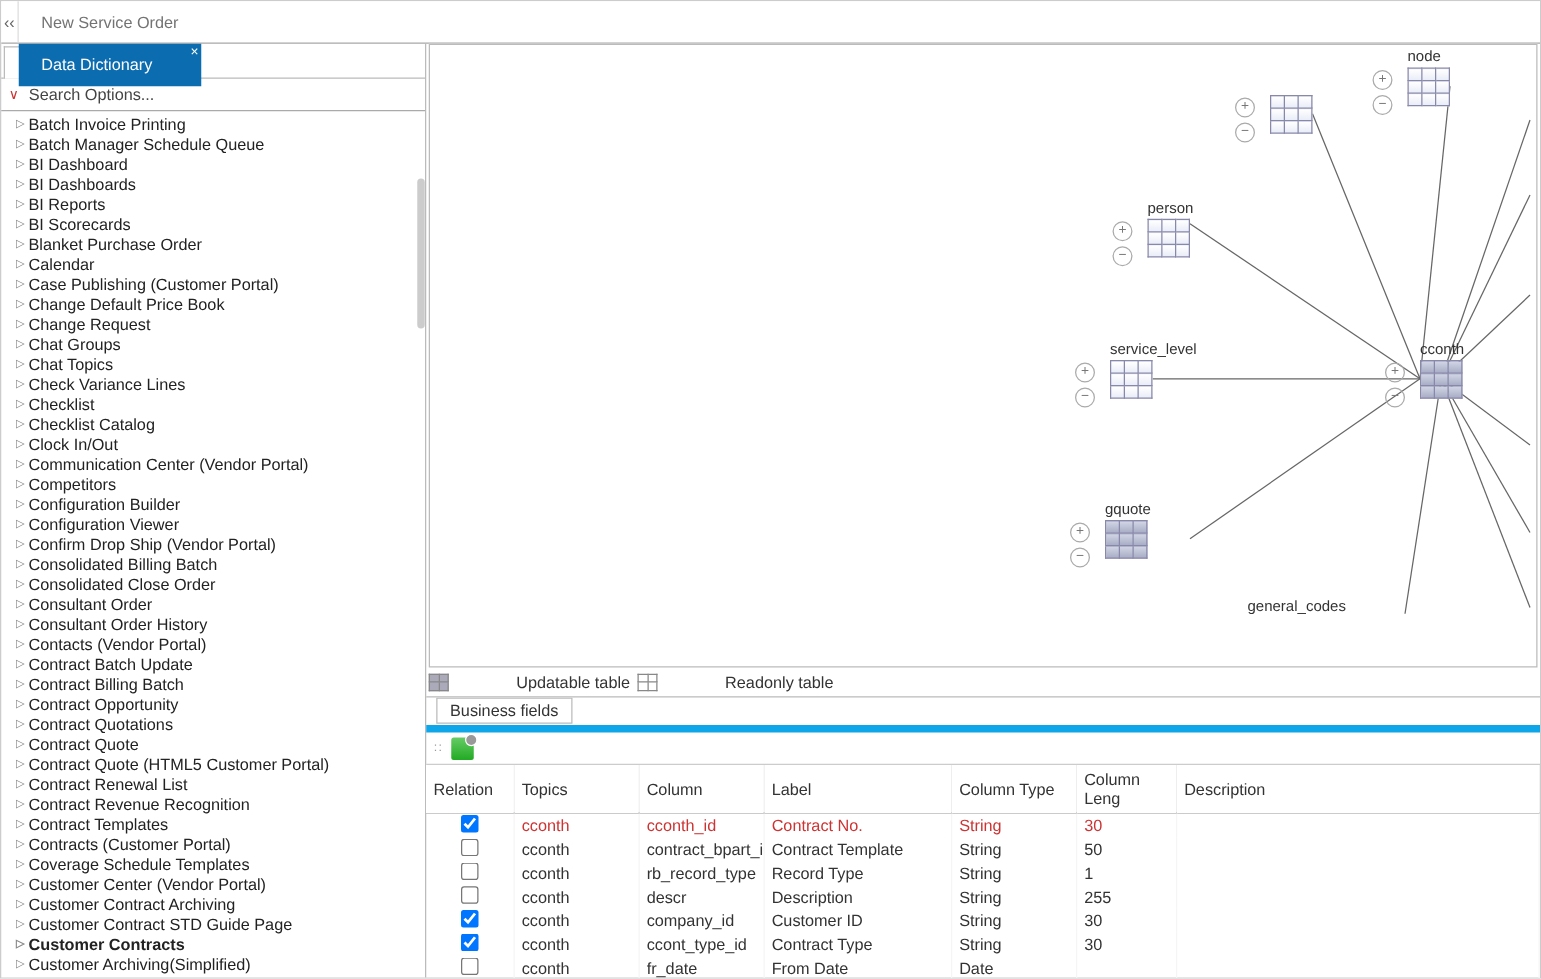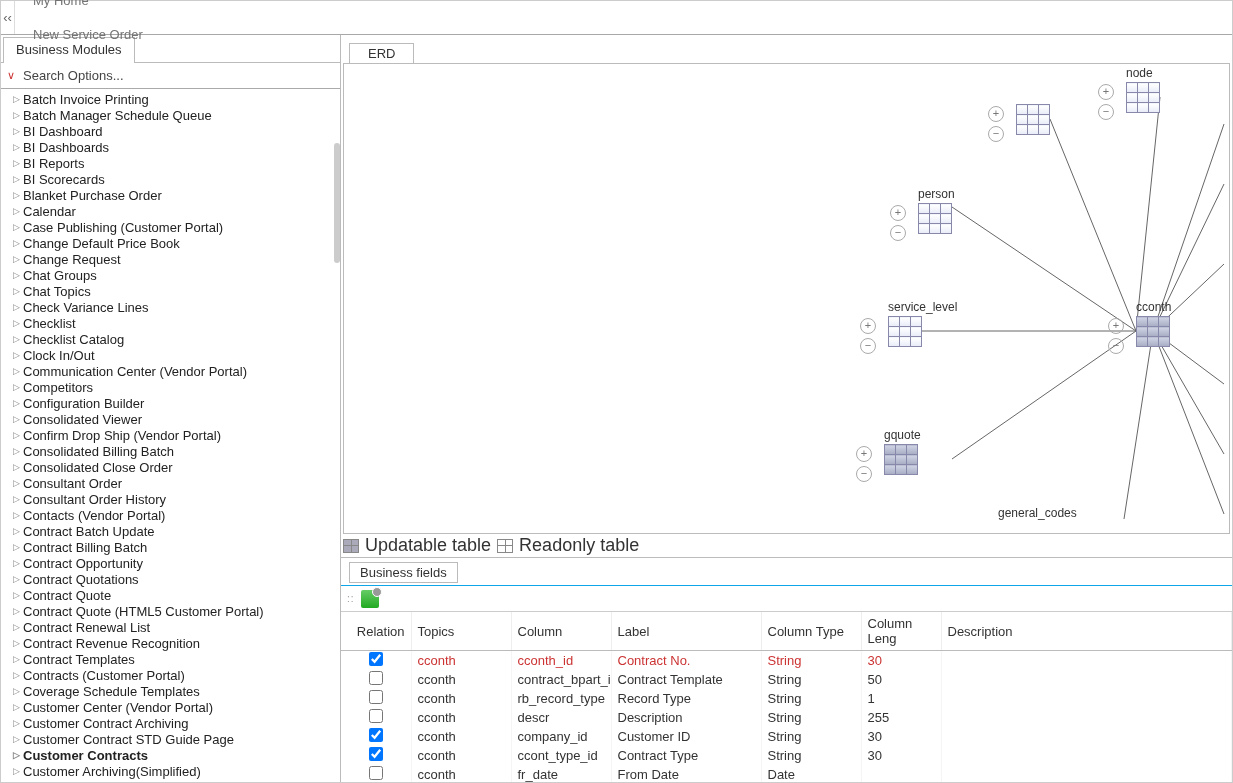--- a/index.html
+++ b/index.html
@@ -30,22 +30,22 @@
 .erd-node { position: absolute; }
 .erd-node .lbl { font-size: 12px; color: #333; position: absolute; top: -16px; white-space: nowrap; }
 .erd-node .ctrls { position: absolute; left: -28px; top: 2px; display: flex; flex-direction: column; gap: 4px; }
 .erd-node .cbtn { width: 16px; height: 16px; border: 1px solid #aaa; border-radius: 50%; font-size: 11px; line-height: 13px; text-align: center; color: #777; cursor: pointer; }
 .table-icon { border-collapse: collapse; width: 34px; height: 30px; }
 .table-icon td { border: 1px solid #88a; background: linear-gradient(to bottom,#fff,#e8ecf7); width: 11px; height: 10px; }
 .table-icon.dark td { background: linear-gradient(to bottom,#d0d4e4,#a7acc4); }
 .legend-bar { display: flex; align-items: center; gap: 6px; height: 24px; padding-left: 2px; border-bottom: 1px solid #bbb; }
 .legend-bar .lic { width: 16px; height: 14px; border-collapse: collapse; }
 .legend-bar .lic td { border: 1px solid #888; }
-.legend-bar .ltx { font-size: 18px; }
-.bf-tabs { display: flex; height: 28px; align-items: center; padding-left: 8px; border-bottom: 1px solid #0ea5e9; }
+.legend-bar .ltx { font-size: 13px; margin-left: 48px; }
+.bf-tabs { display: flex; height: 28px; align-items: flex-start; padding-left: 8px; border-bottom: 6px solid #0ea5e9; }
 .bf-tab { border: 1px solid #bbb; padding: 2px 10px; font-size: 13px; background: #fff; margin-bottom: -1px; }
 .bf-toolbar { height: 26px; display: flex; align-items: center; padding-left: 6px; border-bottom: 1px solid #ccc; }
 .grip { color: #999; font-size: 10px; letter-spacing: 1px; margin-right: 6px; }
 .excel-icon { width: 18px; height: 18px; background: linear-gradient(to bottom,#6c6,#2a2); border-radius: 2px; position: relative; }
 .excel-icon:after { content: ""; position: absolute; top: -3px; right: -3px; width: 8px; height: 8px; background: #999; border-radius: 50%; border: 1px solid #fff; }
 .grid-wrap { height: 170px; overflow: auto; }
 .grid { width: 100%; border-collapse: collapse; table-layout: fixed; }
 .grid th { text-align: left; font-weight: normal; font-size: 13px; padding: 4px 6px; border-bottom: 1px solid #bbb; border-right: 1px solid #eee; background: #fff; position: sticky; top: 0; }
 .grid td { font-size: 13px; padding: 1px 6px; border-right: 1px solid #f5f5f5; height: 17px; white-space: nowrap; overflow: hidden; }
 .grid td.chk { text-align: center; }
@@ -54,20 +54,21 @@
 </style>
 </head>
 <body>
 
 <div class="app">
   <div class="tabs-top">
     <div class="prev">‹‹</div>
     <div id="top-tabs-mount">
         <div class="top-tab">My Home</div>
         <div class="top-tab">New Service Order</div>
+        <div class="top-tab active">Data Dictionary<span class="close">×</span></div>
       </div>
   </div>
 
   <div class="workspace">
     <div class="left">
       <div class="left-tabs">
         <div class="left-tab">Business Modules</div>
       </div>
       <div class="search-row">
         <span class="dd">∨</span>
@@ -150,21 +151,21 @@
           <div class="tree-item">
             <span class="tw">▷</span>
             <span>Competitors</span>
           </div>
           <div class="tree-item">
             <span class="tw">▷</span>
             <span>Configuration Builder</span>
           </div>
           <div class="tree-item">
             <span class="tw">▷</span>
-            <span>Consolidated Viewer</span>
+            <span>Configuration Viewer</span>
           </div>
           <div class="tree-item">
             <span class="tw">▷</span>
             <span>Confirm Drop Ship (Vendor Portal)</span>
           </div>
           <div class="tree-item">
             <span class="tw">▷</span>
             <span>Consolidated Billing Batch</span>
           </div>
           <div class="tree-item">
@@ -247,23 +248,20 @@
             <span class="tw">▷</span>
             <span>Customer Archiving(Simplified)</span>
           </div>
           <div class="tree-item">
             <span>Customer Credit Notes</span>
           </div>
         </div>
     </div>
 
     <div class="right">
-      <div class="erd-tabs">
-        <div class="erd-tab">ERD</div>
-      </div>
       <div class="erd-canvas">
         <svg class="erd-svg" id="erd-svg">
             <line x1="816" y1="33" x2="792" y2="267" stroke="#666" stroke-width="1"></line>
             <line x1="706" y1="55" x2="792" y2="267" stroke="#666" stroke-width="1"></line>
             <line x1="608" y1="143" x2="792" y2="267" stroke="#666" stroke-width="1"></line>
             <line x1="578" y1="267" x2="792" y2="267" stroke="#666" stroke-width="1"></line>
             <line x1="608" y1="395" x2="792" y2="267" stroke="#666" stroke-width="1"></line>
             <line x1="809" y1="267" x2="880" y2="60" stroke="#666" stroke-width="1"></line>
             <line x1="809" y1="267" x2="880" y2="120" stroke="#666" stroke-width="1"></line>
             <line x1="809" y1="267" x2="880" y2="200" stroke="#666" stroke-width="1"></line>
@@ -474,21 +472,21 @@
             <col style="width:70px">
               <col style="width:100px">
               <col style="width:100px">
               <col style="width:150px">
               <col style="width:100px">
               <col style="width:80px">
               <col>
           </colgroup>
           <thead>
               <tr id="grid-head">
-                <th style="text-align: right;">Relation</th>
+                <th style="text-align: left;">Relation</th>
                 <th>Topics</th>
                 <th>Column</th>
                 <th>Label</th>
                 <th>Column Type</th>
                 <th>Column Leng</th>
                 <th>Description</th>
               </tr>
             </thead>
           <tbody id="grid-body">
               <tr class="sel-row">

